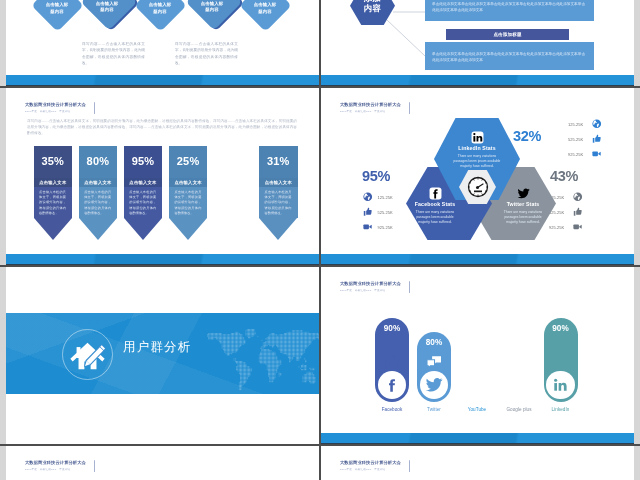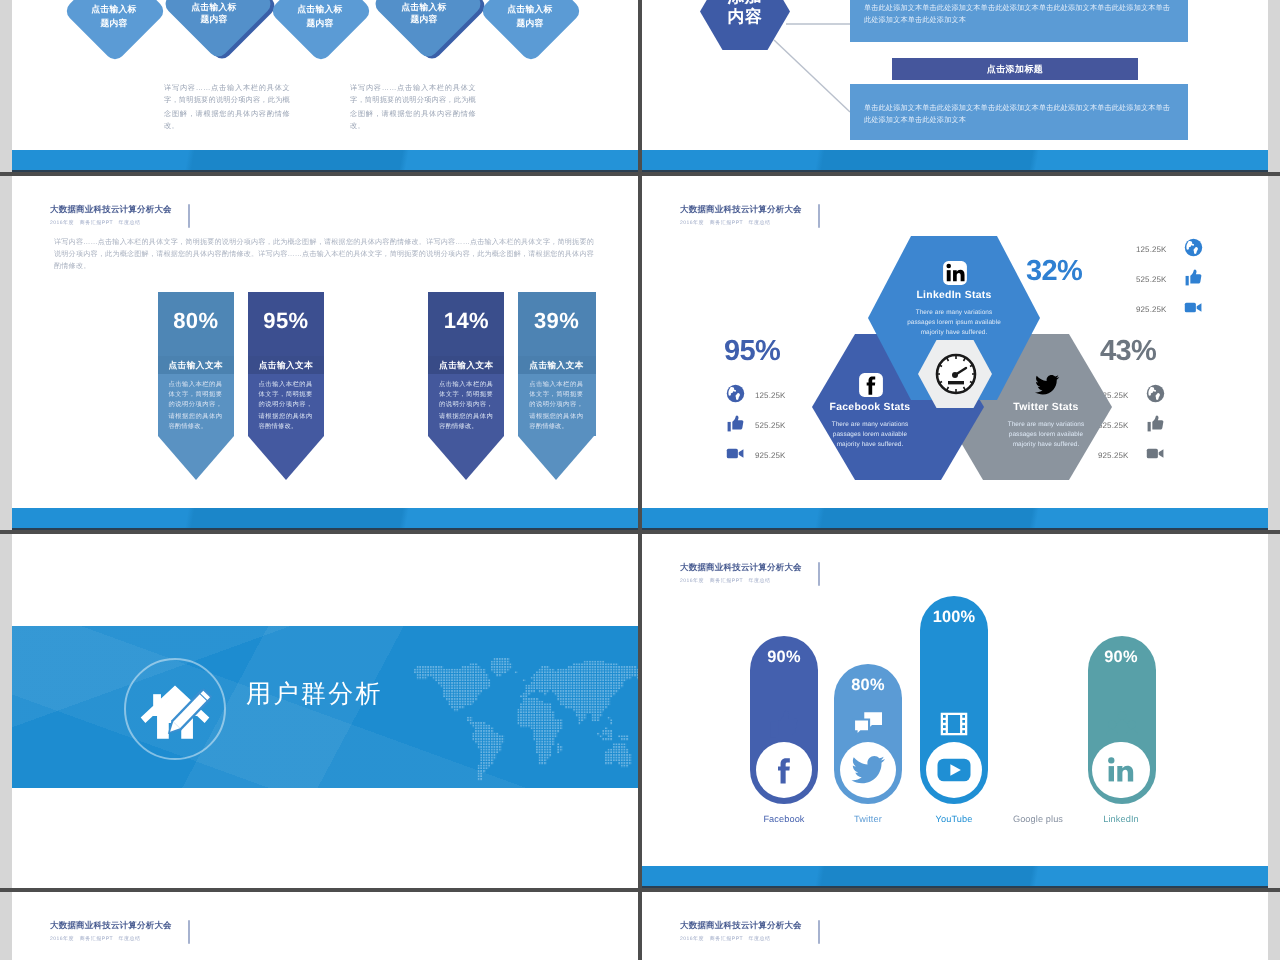--- a/index.html
+++ b/index.html
@@ -146,53 +146,63 @@
     </div>
 <div class="cell" style="left:6px;top:86.5px">
       <div class="slide sl-arrows">
   <div class="shdr">
       <div class="t">大数据商业科技云计算分析大会</div>
       <div class="s">2016年度   商务汇报PPT   年度总结</div>
       <div class="bar"></div>
     </div>
   <div class="arw-intro">详写内容……点击输入本栏的具体文字，简明扼要的说明分项内容，此为概念图解，请根据您的具体内容酌情修改。详写内容……点击输入本栏的具体文字，简明扼要的说明分项内容，此为概念图解，请根据您的具体内容酌情修改。详写内容……点击输入本栏的具体文字，简明扼要的说明分项内容，此为概念图解，请根据您的具体内容酌情修改。</div>
 
+      <div class="arw" style="left:27.5px">
+        <div class="arw-top" style="background:#3d4f85">
+          <span class="arw-pct">35%</span>
+        </div>
+        <div class="arw-band" style="background:#3b4d80">点击输入文本</div>
+        <div class="arw-body" style="background:#46589b">
+          <div class="arw-txt">点击输入本栏的具体文字，简明扼要的说明分项内容，请根据您的具体内容酌情修改。</div>
+        </div>
+        <div class="arw-tip" style="border-top-color:#46589b"></div>
+      </div>
       <div class="arw" style="left:72.6px">
         <div class="arw-top" style="background:#4e86b5">
           <span class="arw-pct">80%</span>
         </div>
         <div class="arw-band" style="background:#4b82b0">点击输入文本</div>
         <div class="arw-body" style="background:#5a92c2">
           <div class="arw-txt">点击输入本栏的具体文字，简明扼要的说明分项内容，请根据您的具体内容酌情修改。</div>
         </div>
         <div class="arw-tip" style="border-top-color:#5a92c2"></div>
       </div>
       <div class="arw" style="left:117.7px">
         <div class="arw-top" style="background:#3c4f90">
           <span class="arw-pct">95%</span>
         </div>
         <div class="arw-band" style="background:#3a4d8b">点击输入文本</div>
         <div class="arw-body" style="background:#4459a0">
           <div class="arw-txt">点击输入本栏的具体文字，简明扼要的说明分项内容，请根据您的具体内容酌情修改。</div>
         </div>
         <div class="arw-tip" style="border-top-color:#4459a0"></div>
       </div>
-      <div class="arw" style="left:207.9px">
-        <div class="arw-top" style="background:#3a4e8c">
-          <span class="arw-pct">14%</span>
-        </div>
-        <div class="arw-band" style="background:#384b87">点击输入文本</div>
-        <div class="arw-body" style="background:#44589c">
+      <div class="arw" style="left:162.8px">
+        <div class="arw-top" style="background:#4e85b5">
+          <span class="arw-pct">25%</span>
+        </div>
+        <div class="arw-band" style="background:#4b81b0">点击输入文本</div>
+        <div class="arw-body" style="background:#5a92c2">
           <div class="arw-txt">点击输入本栏的具体文字，简明扼要的说明分项内容，请根据您的具体内容酌情修改。</div>
         </div>
-        <div class="arw-tip" style="border-top-color:#44589c"></div>
+        <div class="arw-tip" style="border-top-color:#5a92c2"></div>
       </div>
       <div class="arw" style="left:253.0px">
         <div class="arw-top" style="background:#4d83b3">
-          <span class="arw-pct">39%</span>
+          <span class="arw-pct">31%</span>
         </div>
         <div class="arw-band" style="background:#4a7fae">点击输入文本</div>
         <div class="arw-body" style="background:#5990c0">
           <div class="arw-txt">点击输入本栏的具体文字，简明扼要的说明分项内容，请根据您的具体内容酌情修改。</div>
         </div>
         <div class="arw-tip" style="border-top-color:#5990c0"></div>
       </div>
   <div class="botbar"></div>
 </div>
     </div>
@@ -416,37 +426,20 @@
             </svg></span>
         <div class="bar-circ">
           <span class="bar-brand" style="color:#5b9bd5">
               <svg viewBox="0 0 24 24">
                 <path fill="currentColor" d="M23 4.8c-.8.4-1.7.6-2.6.8 1-.6 1.7-1.5 2-2.5-.9.5-1.9.9-2.9 1.1-.8-.9-2-1.5-3.3-1.5-2.5 0-4.6 2-4.6 4.6 0 .4 0 .7.1 1C8 8 4.7 6.2 2.5 3.5c-.4.7-.6 1.5-.6 2.3 0 1.6.8 3 2 3.8-.7 0-1.4-.2-2-.6v.1c0 2.2 1.6 4 3.7 4.5-.4.1-.8.2-1.2.2-.3 0-.6 0-.9-.1.6 1.8 2.3 3.1 4.3 3.2-1.6 1.2-3.6 2-5.7 2-.4 0-.7 0-1.1-.1 2 1.3 4.4 2 7 2 8.4 0 13-7 13-13v-.6c.9-.6 1.7-1.4 2.3-2.3z"></path>
               </svg>
             </span>
         </div>
       </div>
       <div class="bar-lbl" style="left:88px;color:#5b9bd5">Twitter</div>
-      <div class="bar" style="left:139px;top:32.5px;height:104.0px;background:#1f8fd4">
-        <div class="bar-pct">100%</div>
-        <span class="bar-ico" style="color:#1f8fd4"><svg viewBox="0 0 24 24">
-              <g fill="none" stroke="#fff" stroke-width="1.7">
-                <rect x="2.9" y="4.4" width="18.2" height="15.2"></rect>
-                <path d="M6.6 4.4v15.2M17.4 4.4v15.2M2.9 8.2h3.7M2.9 12h3.7M2.9 15.8h3.7M17.4 8.2h3.7M17.4 12h3.7M17.4 15.8h3.7"></path>
-              </g>
-            </svg></span>
-        <div class="bar-circ">
-          <span class="bar-brand" style="color:#1f8fd4">
-              <svg viewBox="0 0 24 24">
-                <rect x="1" y="4.5" width="22" height="15" rx="4.2" fill="currentColor"></rect>
-                <path fill="#fff" d="M9.6 8.2l7 3.8-7 3.8z"></path>
-              </svg>
-            </span>
-        </div>
-      </div>
       <div class="bar-lbl" style="left:131px;color:#1f8fd4">YouTube</div>
       <div class="bar-lbl" style="left:173px;color:#8690a0">Google plus</div>
       <div class="bar" style="left:222.5px;top:52.5px;height:84.0px;background:#58a0a8">
         <div class="bar-pct">90%</div>
         <span class="bar-ico" style="color:#58a0a8"><svg viewBox="0 0 24 24">
               <circle cx="12" cy="5.6" r="3.2" fill="currentColor"></circle>
               <path fill="currentColor" d="M12 9.6c-2.6 0-4.2 1.6-4.6 4.2h9.2c-.4-2.6-2-4.2-4.6-4.2z"></path>
               <circle cx="4.6" cy="12.4" r="3" fill="currentColor"></circle>
               <path fill="currentColor" d="M4.6 16.2C2.2 16.2.7 17.7.3 20.2h8.6c-.4-2.5-1.9-4-4.3-4z"></path>
               <circle cx="19.4" cy="12.4" r="3" fill="currentColor"></circle>

